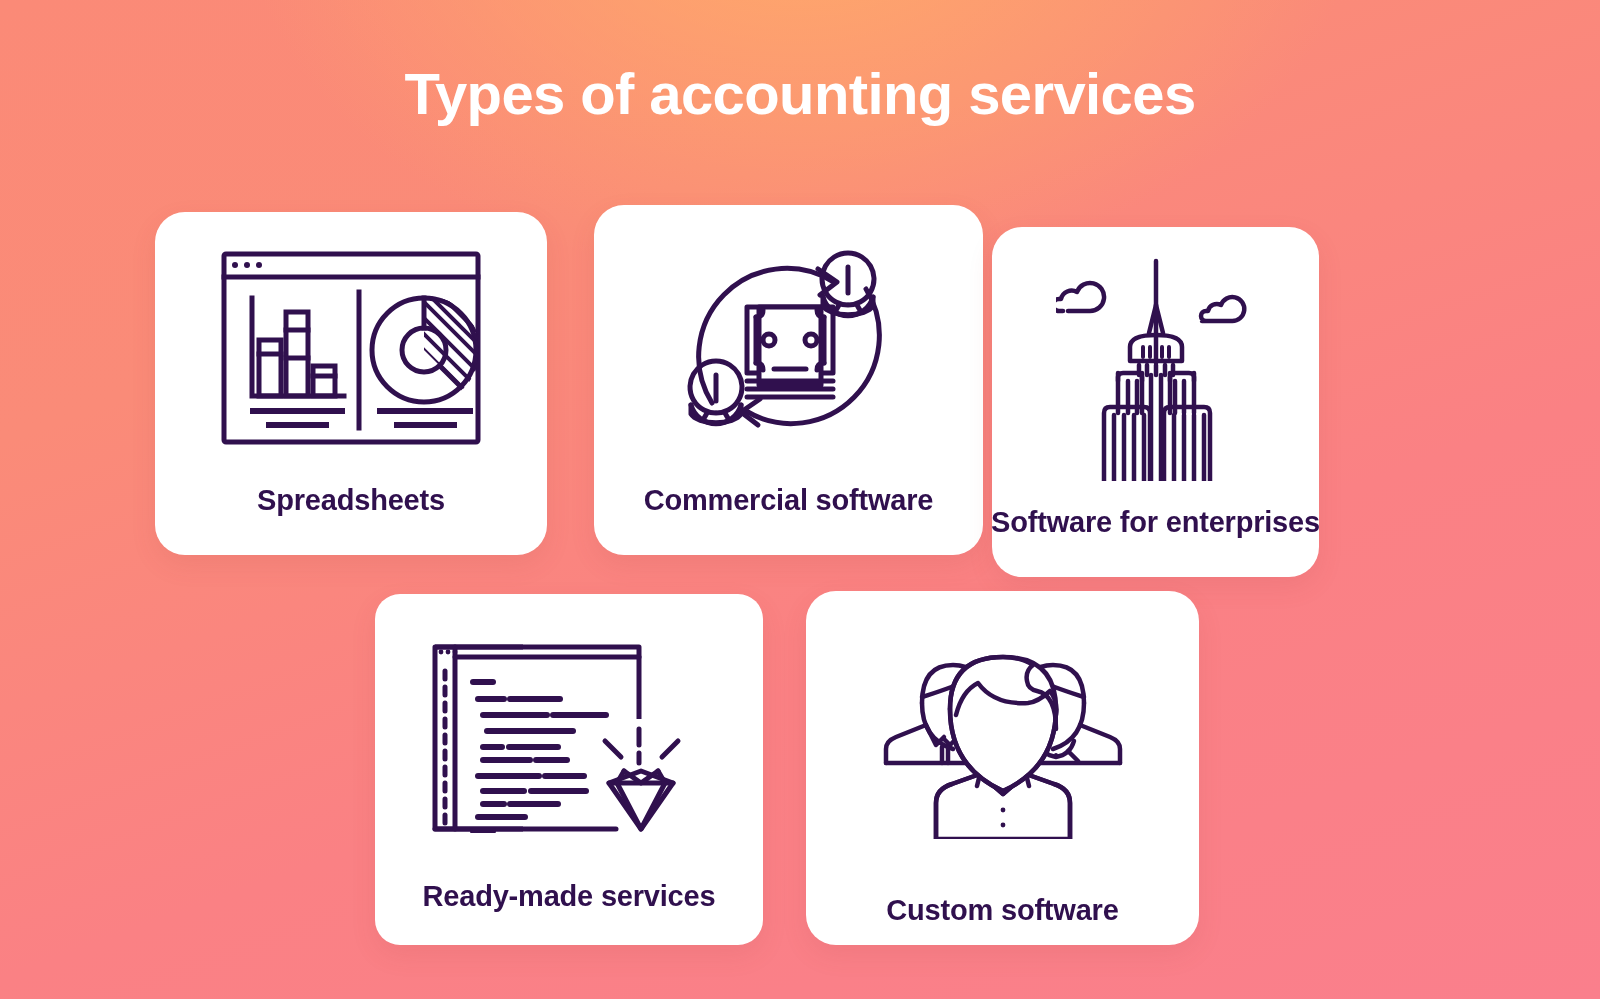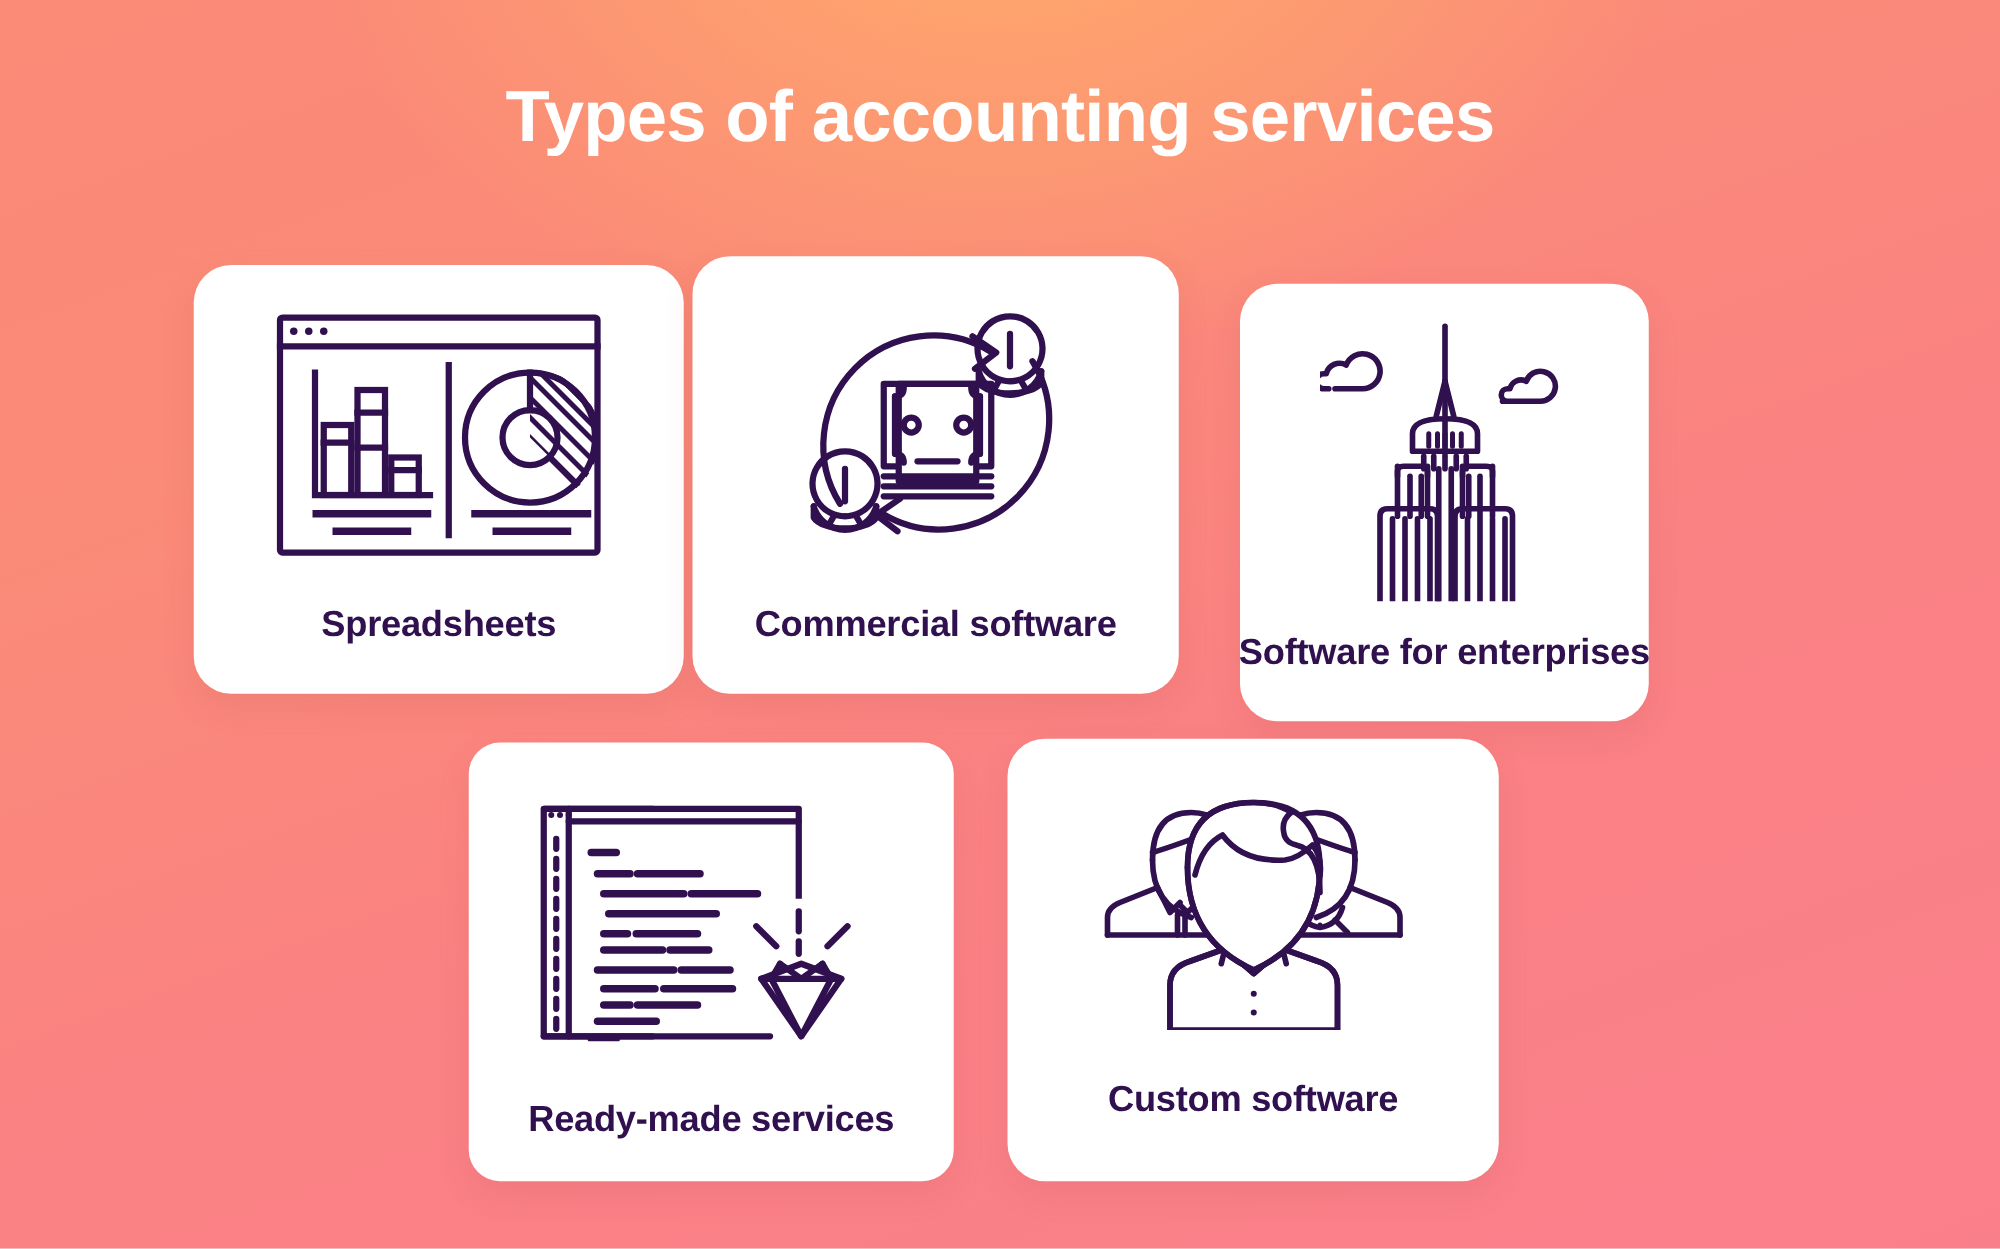--- a/index.html
+++ b/index.html
@@ -55,31 +55,31 @@
     color: #30104e;
     font-size: 29px;
     font-weight: bold;
     letter-spacing: -0.2px;
     text-align: center;
     white-space: nowrap;
   }
 
   
   #card-spreadsheets   { left: 155px;  top: 212px; width: 392px; height: 343px; }
-  #card-commercial     { left: 554px;  top: 205px; width: 389px; height: 350px; }
+  #card-commercial     { left: 594px;  top: 205px; width: 389px; height: 350px; }
   #card-enterprises    { left: 992px; top: 203px; width: 327px; height: 350px; margin-top: 24px; }
   
   #card-readymade      { left: 375px;  top: 594px; width: 388px; height: 351px; border-radius: 25px; }
   #card-custom         { left: 806px;  top: 591px; width: 393px; height: 354px; }
 
   #card-spreadsheets .card-label { margin-bottom: 38px; }
   #card-commercial   .card-label { margin-bottom: 38px; }
   #card-enterprises  .card-label { margin-bottom: 38px; }
   #card-readymade    .card-label { margin-bottom: 32px; }
-  #card-custom       .card-label { margin-bottom: 48px; text-align: center; }
+  #card-custom       .card-label { margin-bottom: 18px; text-align: center; }
 
   svg { display: block; }
 </style>
 </head>
 <body>
 
 <div id="infographic">
 
   <div class="title">Types of accounting services</div>
 

